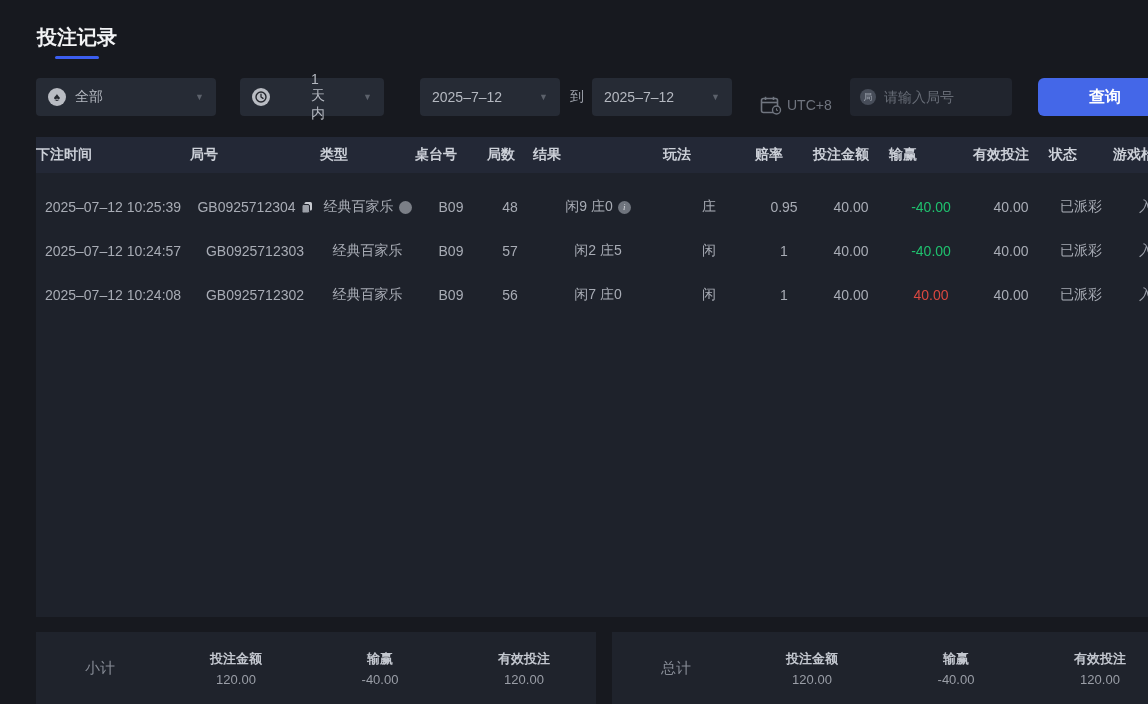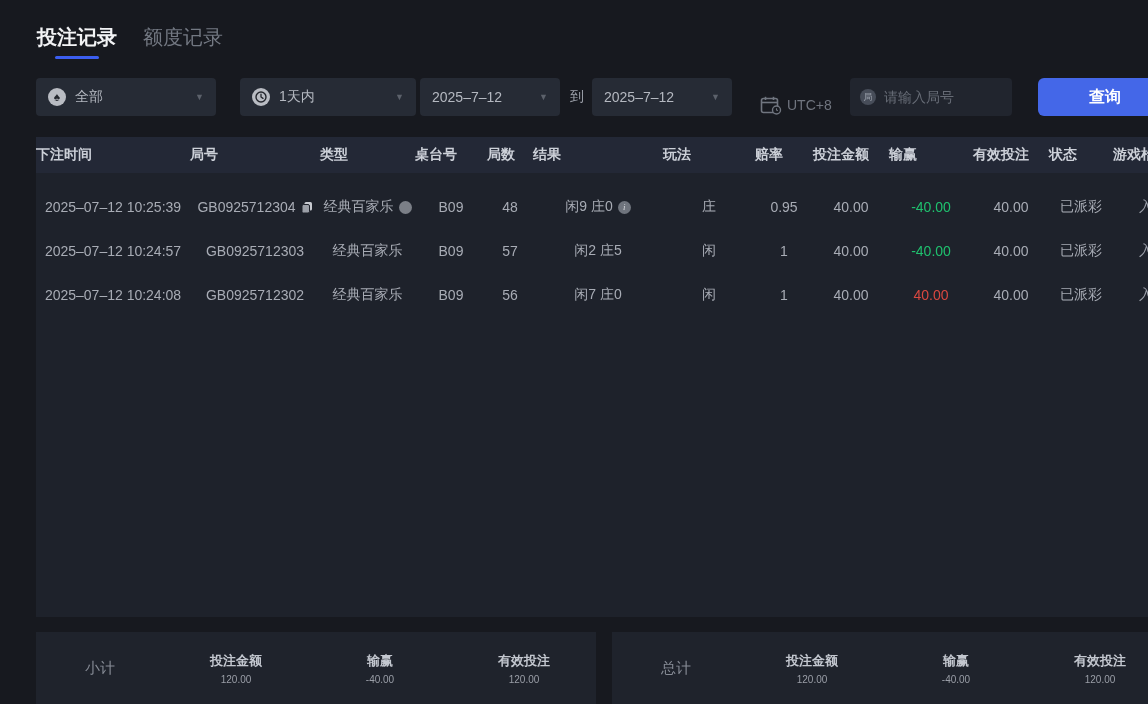--- a/index.html
+++ b/index.html
@@ -4,21 +4,21 @@
 <style>
   * { margin:0; padding:0; box-sizing:border-box; }
   html,body { width:1148px; height:704px; overflow:hidden; }
   body {
     position:relative;
     background:#17191f;
     font-family:"Liberation Sans","DejaVu Sans",sans-serif;
     color:#aeb2ba;
   }
   
-  .tabs { position:absolute; left:37px; top:24px; display:flex; gap:26px; }
+  .tabs { position:absolute; left:37px; top:24px; display:flex; gap:26px;flex-direction:column; }
   .tab { font-size:20px; cursor:pointer; position:relative; padding-bottom:8px; }
   .tab.active { color:#f2f3f5; font-weight:bold; }
   .tab.inactive { color:#737882; }
   .tab.active::after {
     content:""; position:absolute; left:50%; transform:translateX(-50%);
     bottom:0; width:44px; height:3px; border-radius:2px; background:#3b5ef0;
   }
   
   .filter-bar { position:absolute; left:0; top:78px; width:100%; height:38px; }
   .chip {
@@ -26,21 +26,21 @@
     display:flex; align-items:center; padding:0 12px; font-size:14px; color:#b4b8c0;
     cursor:pointer;
   }
   .chip .caret { margin-left:auto; font-size:9px; color:#5c616b; }
   .circ-ico {
     width:18px; height:18px; border-radius:50%; background:#b9bcc3; color:#23262d;
     display:flex; align-items:center; justify-content:center;
     font-size:12px; line-height:1; margin-right:9px; flex:0 0 auto;
   }
   .chip-select-1 { left:36px;  width:180px; }
-  .chip-select-2 { left:240px; width:176px; }
+  .chip-select-2 { left:240px; width:144px;gap:32px; }
   .chip-date-1   { left:420px; width:140px; }
   .chip-date-2   { left:592px; width:140px; }
   .to-label { position:absolute; left:570px; top:0; height:38px; display:flex; align-items:center; font-size:14px; color:#9da1aa; }
   .utc { position:absolute; left:760px; top:8px; height:38px; display:flex; align-items:center; gap:5px; color:#70757f; font-size:14px; }
   .round-input {
     position:absolute; left:850px; top:0; width:162px; height:38px; background:#21252e;
     border-radius:4px; display:flex; align-items:center; padding:0 10px;
   }
   .round-input .ico {
     width:16px; height:16px; border-radius:50%; background:#474d59; color:#9aa0ab;
@@ -81,21 +81,21 @@
   
   .summary {
     position:absolute; top:632px; height:72px; background:#1f232c;
     display:flex; align-items:center;
   }
   .summary-left  { left:36px;  width:560px;justify-content:center; }
   .summary-right { left:612px; width:560px; }
   .sum-title { width:128px; text-align:center; font-size:15px; color:#878c96; }
   .sum-col { flex:1; text-align:center; }
   .sum-col .lbl { font-size:13px; font-weight:bold; color:#c3c7cf; margin-bottom:4px; }
-  .sum-col .val { font-size:10px; color:#9a9ea7; }
+  .sum-col .val { font-size:13px; color:#9a9ea7; }
   svg { display:block; }
 </style>
 </head>
 <body>
 
 <div class="tabs">
   <div class="tab active">投注记录</div>
   <div class="tab inactive">额度记录</div>
 </div>
 

